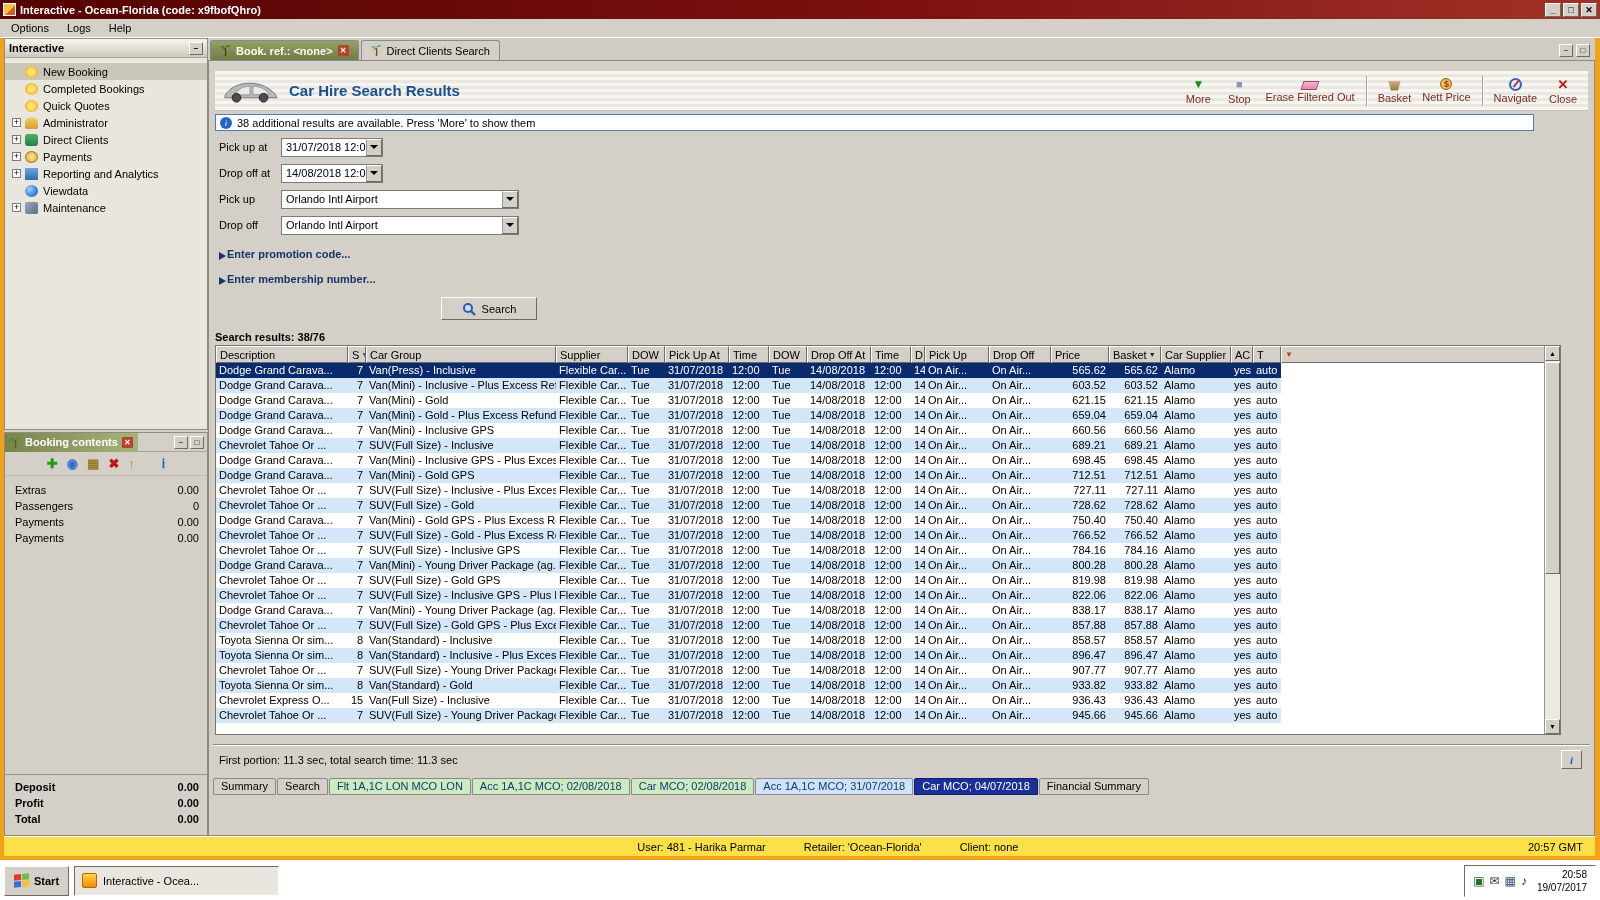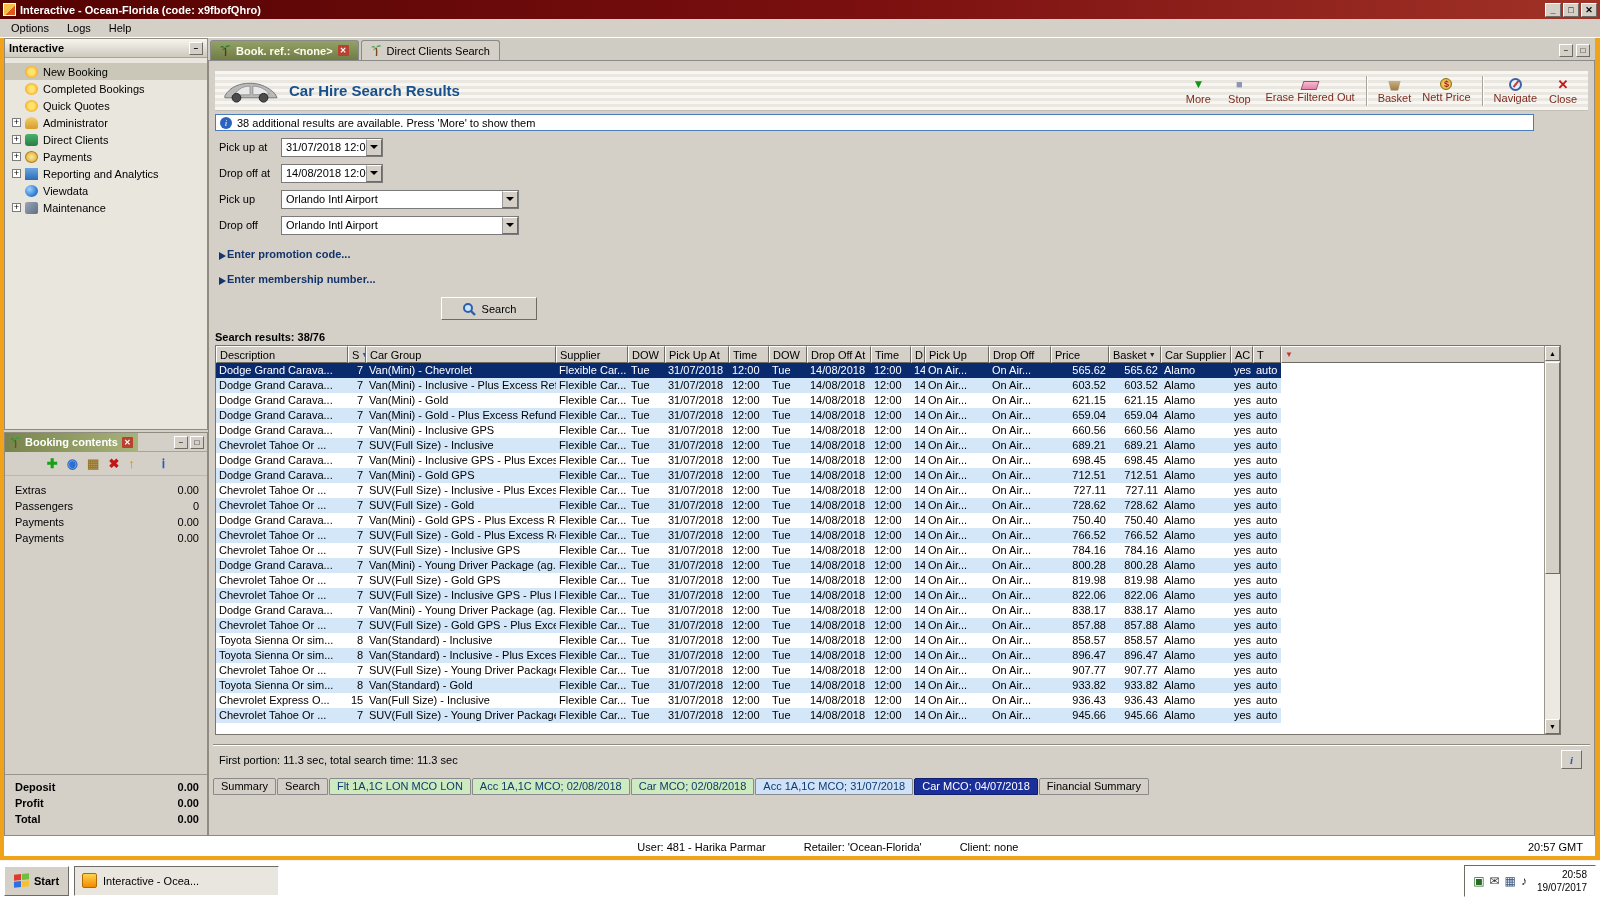--- a/index.html
+++ b/index.html
@@ -122,21 +122,21 @@
 
   .result-status{margin-top:9px;flex:none;display:flex;align-items:center;border-top:1px solid #8f8b81;box-shadow:0 1px 0 #fff inset;padding:5px 8px 0 6px}
   .info-btn{margin-left:auto;width:21px;height:19px;display:flex;align-items:center;justify-content:center;color:#1d5fbf;font-weight:bold;font-family:"Liberation Serif",serif;font-style:italic}
 
   .bottom-tabs{margin:9px 0 5px;display:flex;align-items:flex-end;gap:1px;flex:none}
   .btab{height:17px;line-height:15px;padding:0 7px;border:1px solid #8a8a8a;background:#d4d0c8;border-radius:2px 2px 0 0;white-space:nowrap}
   .btab.green{background:#cdeac0;color:#123a6e}
   .btab.blue{background:#cfe2f8;color:#123a6e}
   .btab.active{background:#1b2f9b;color:#fff;border-color:#101e6e}
 
-  .statusbar{height:20px;flex:none;display:flex;align-items:center;background:#ffffff;border-top:1px solid #fff;padding:0 10px;white-space:nowrap}
+  .statusbar{height:20px;flex:none;display:flex;align-items:center;background:#fde047;border-top:1px solid #fff;padding:0 10px;white-space:nowrap}
   .sb-sp1{flex:1.35}.sb-sp2{flex:1}
   .statusbar span{margin-right:38px}
   .statusbar .sb-time{margin-right:2px}
 
   
   .taskbar{height:40px;background:#ffffff;border-top:1px solid #f5f4f0;display:flex;align-items:center;padding:3px 4px;gap:5px}
   .start-btn{height:30px;display:flex;align-items:center;gap:5px;padding:0 9px;font-weight:bold}
   .start-flag{display:grid;grid-template-columns:7px 7px;grid-template-rows:6px 6px;gap:1px;transform:skewY(-6deg)}
   .start-flag i{display:block}
   .task-btn{height:30px;width:205px;border:1px solid;border-color:#6e6a64 #ffffff #ffffff #6e6a64;background:#e9e6df;display:flex;align-items:center;gap:6px;padding:0 7px;white-space:nowrap;overflow:hidden}
@@ -426,21 +426,21 @@
                 <div class="th" style="width: 22px;">AC</div>
                 <div class="th" style="width: 28px;">T</div>
                 <div class="th filler">
                   <span class="funnel red">▼</span>
                 </div>
               </div>
             <div class="tbody">
                 <div class="tr selected">
                   <div class="td" style="width: 132px;">Dodge Grand Carava...</div>
                   <div class="td right" style="width: 18px;">7</div>
-                  <div class="td" style="width: 190px;">Van(Mini) - Chevrolet</div>
+                  <div class="td" style="width: 190px;">Van(Press) - Inclusive</div>
                   <div class="td" style="width: 72px;">Flexible Car...</div>
                   <div class="td" style="width: 37px;">Tue</div>
                   <div class="td" style="width: 64px;">31/07/2018</div>
                   <div class="td" style="width: 40px;">12:00</div>
                   <div class="td" style="width: 38px;">Tue</div>
                   <div class="td" style="width: 64px;">14/08/2018</div>
                   <div class="td" style="width: 40px;">12:00</div>
                   <div class="td" style="width: 14px;">14</div>
                   <div class="td" style="width: 64px;">On Air...</div>
                   <div class="td" style="width: 62px;">On Air...</div>

